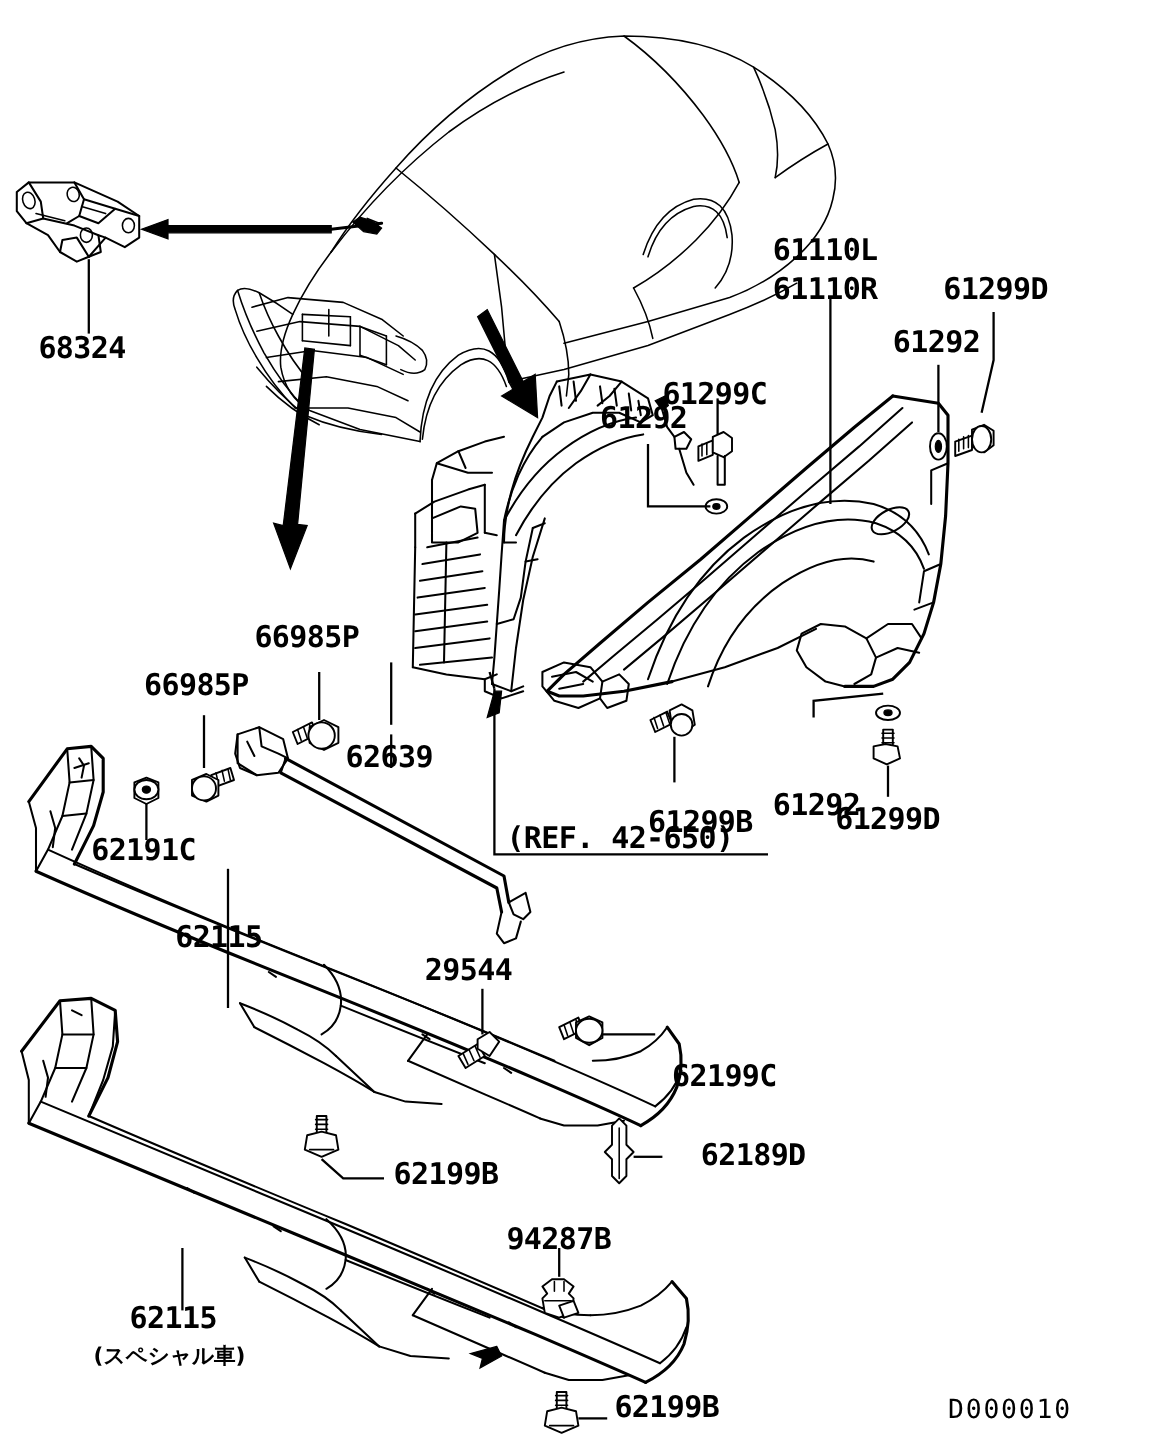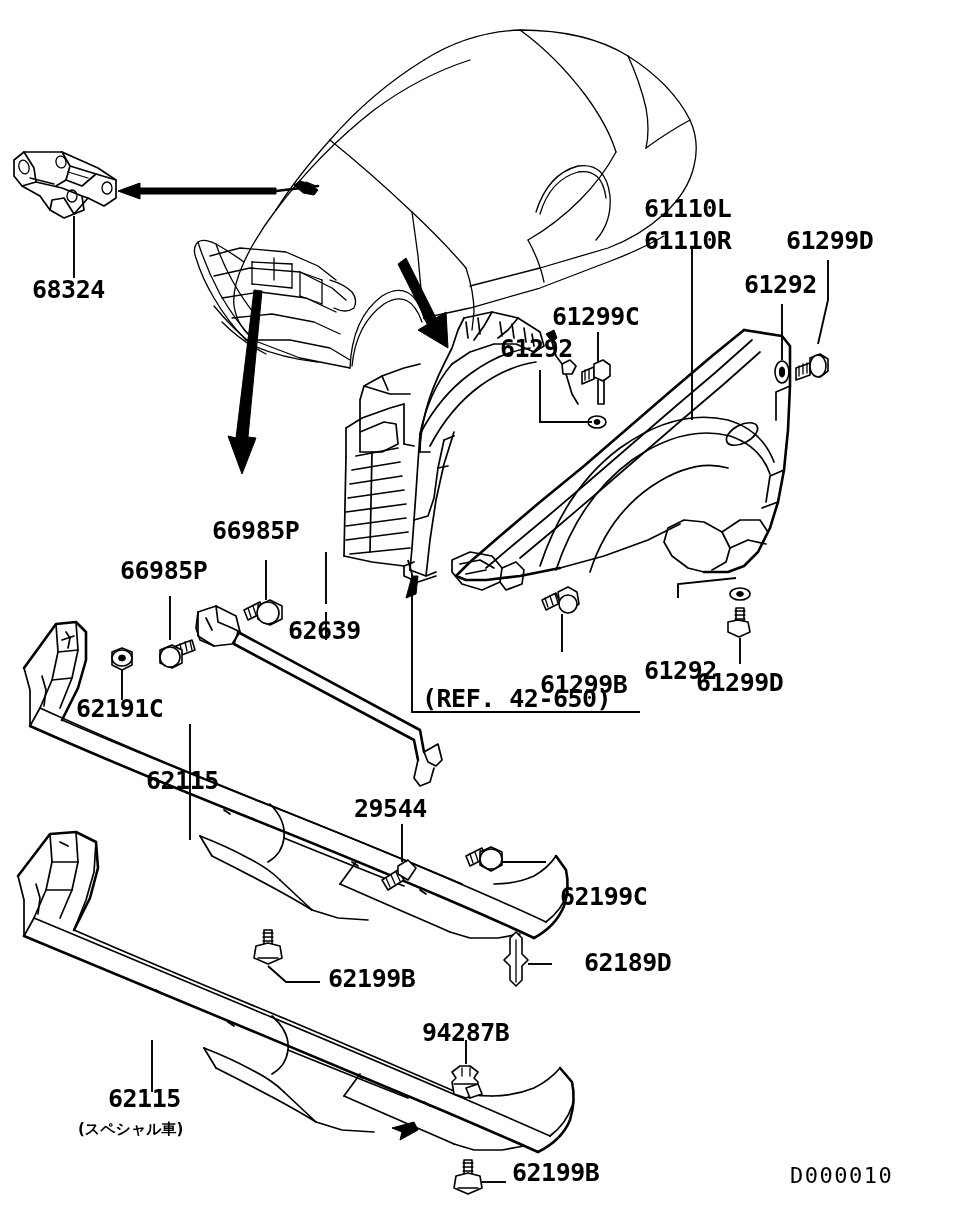--- a/index.html
+++ b/index.html
@@ -28,21 +28,21 @@
     font-family: "DejaVu Sans Mono", "Liberation Mono", monospace;
     font-size: 25px;
     font-weight: 700;
     letter-spacing: -0.5px;
     color: #000000;
     white-space: nowrap;
     line-height: 1.05;
   }
   .lbl.jp {
     font-family: "DejaVu Sans", "Liberation Sans", sans-serif;
-    font-size: 15px;
+    font-size: 18px;
     font-weight: 700;
     letter-spacing: 0px;
   }
   .lbl.code {
     font-size: 22px;
     font-weight: 400;
     letter-spacing: 1.5px;
   }
 </style>
 </head>
@@ -462,21 +462,21 @@
     <path class="ld" d="M326 612 L326 640"></path>
   </svg>
 
   <div class="lbl" style="left:32px;  top:277px;">68324</div>
 
   <div class="lbl" style="left:644px; top:196px;">61110L</div>
   <div class="lbl" style="left:644px; top:228px;">61110R</div>
   <div class="lbl" style="left:786px; top:228px;">61299D</div>
   <div class="lbl" style="left:744px; top:272px;">61292</div>
 
-  <div class="lbl" style="left:552px; top:304px;">61299C</div>
+  <div class="lbl" style="left:552px; top:316px;">61299C</div>
   <div class="lbl" style="left:500px; top:336px;">61292</div>
 
   <div class="lbl" style="left:540px; top:672px;">61299B</div>
   <div class="lbl" style="left:422px; top:686px;">(REF. 42-650)</div>
 
   <div class="lbl" style="left:644px; top:658px;">61292</div>
   <div class="lbl" style="left:696px; top:670px;">61299D</div>
 
   <div class="lbl" style="left:212px; top:518px;">66985P</div>
   <div class="lbl" style="left:120px; top:558px;">66985P</div>

